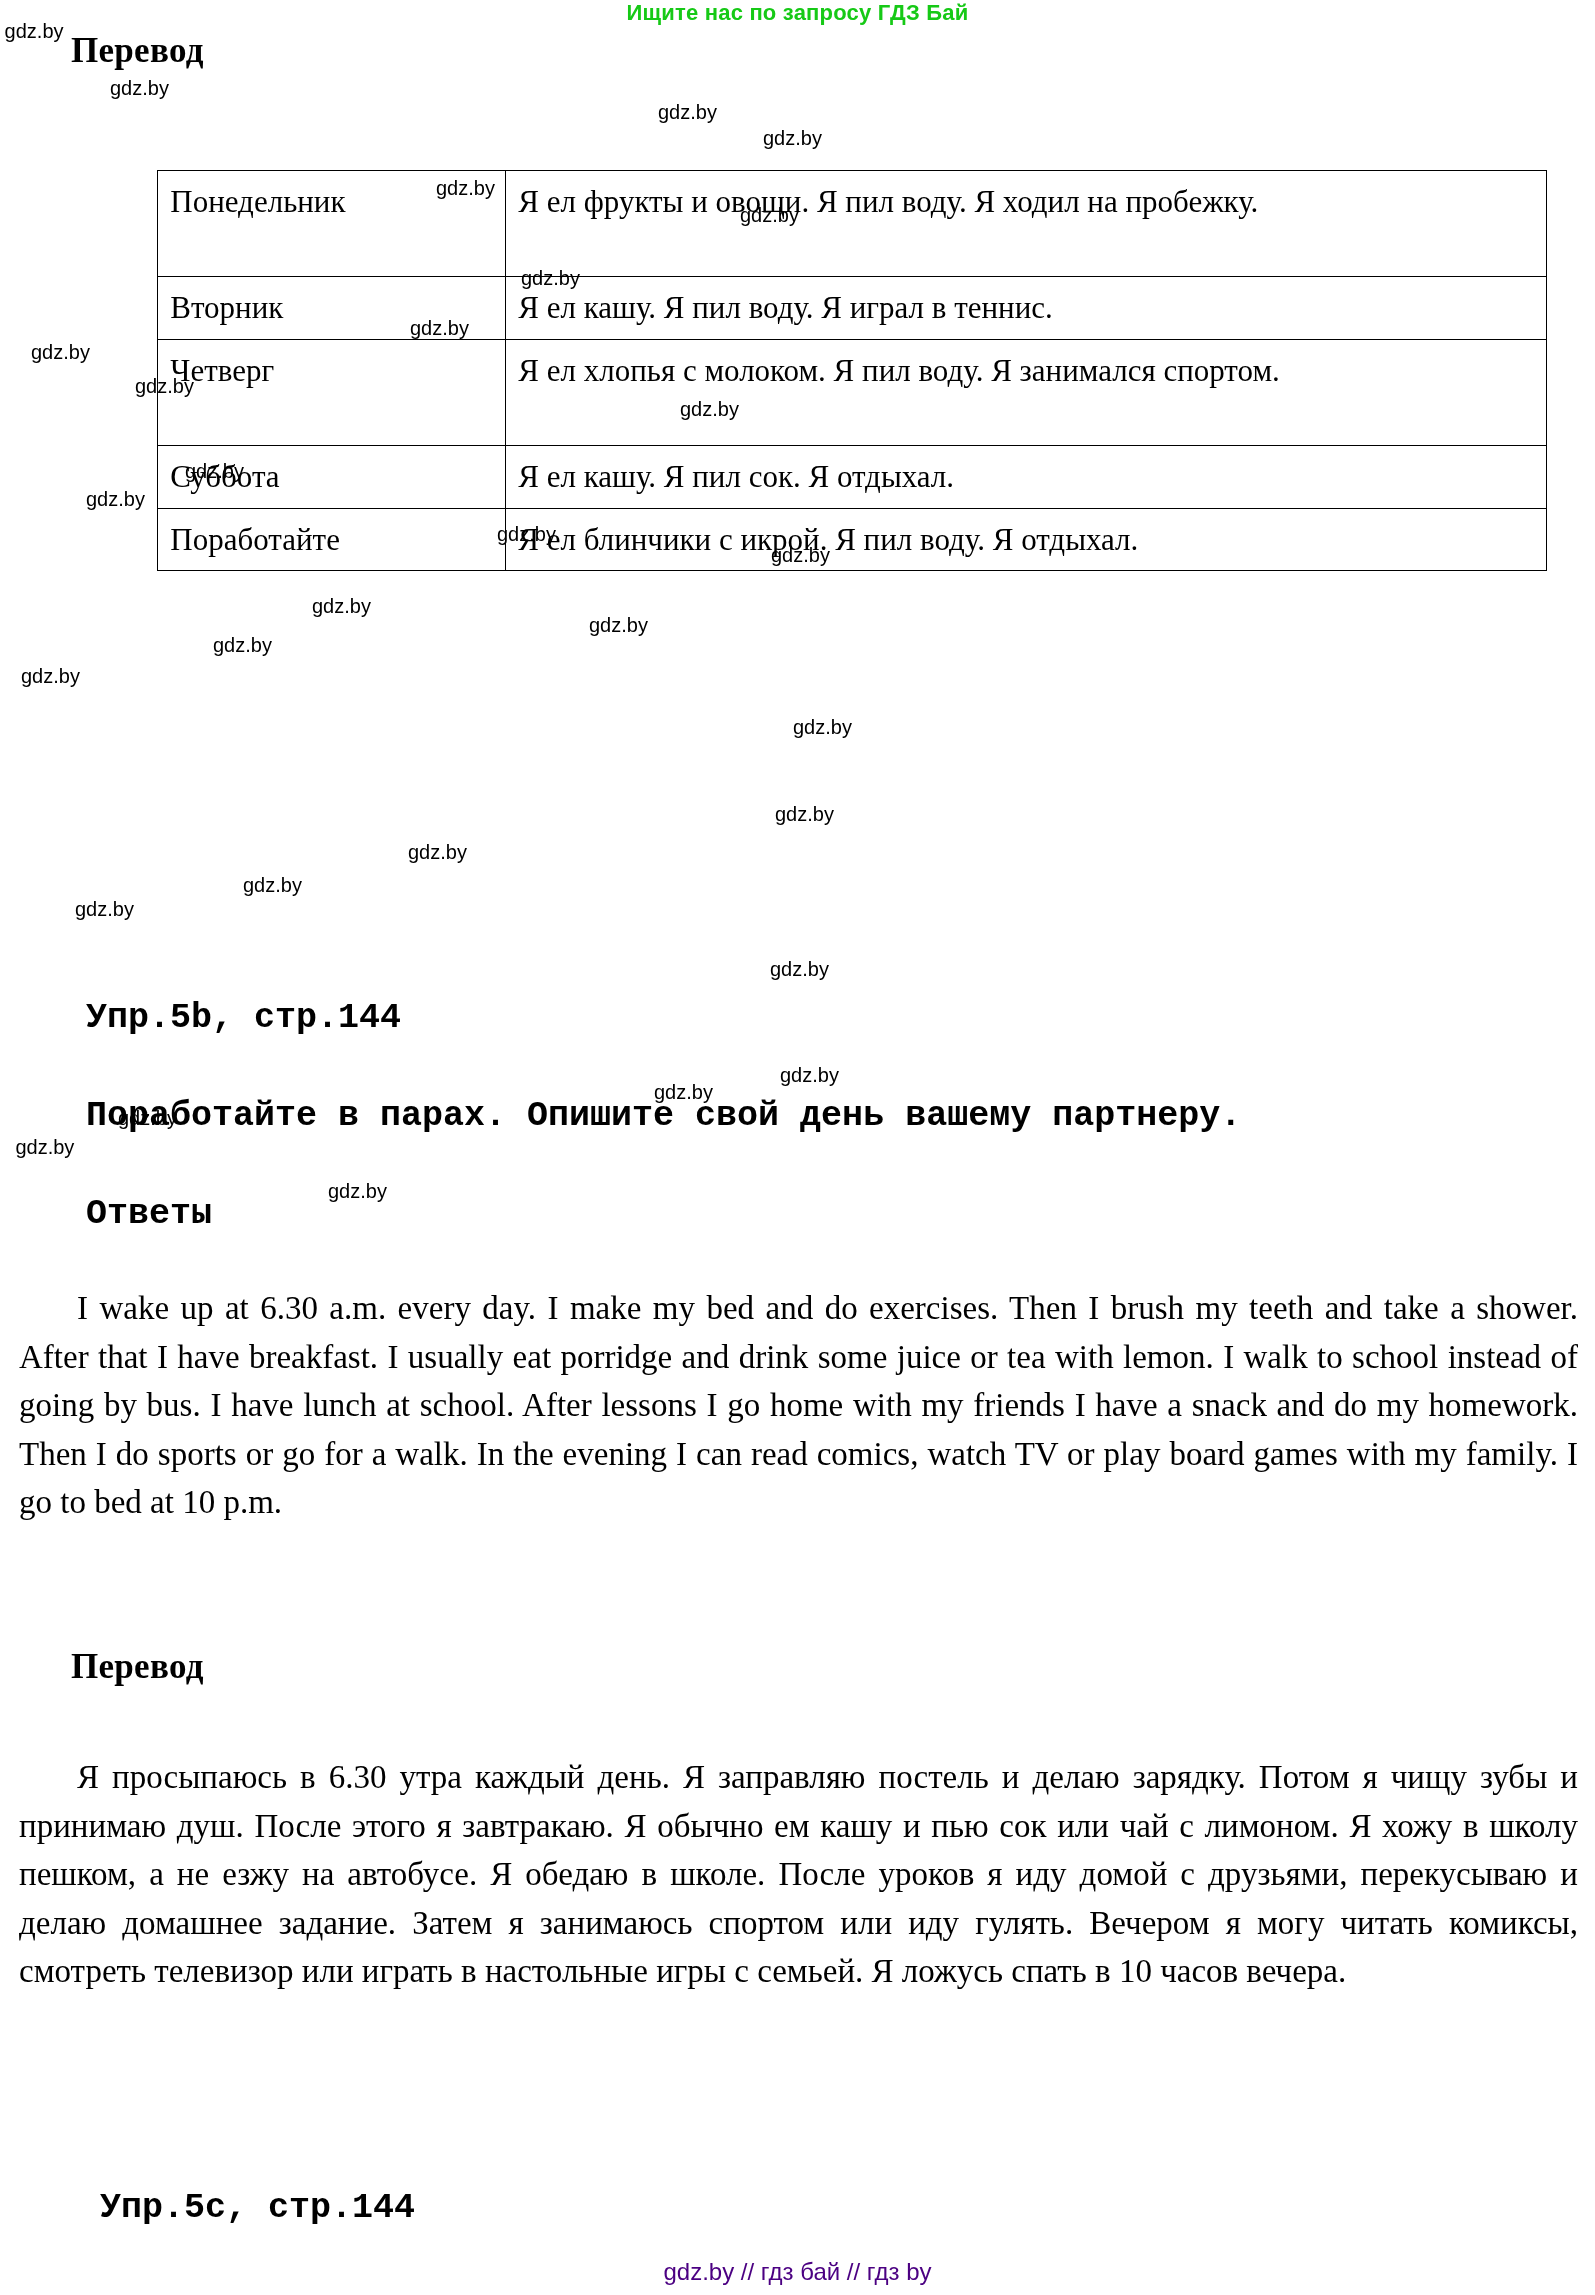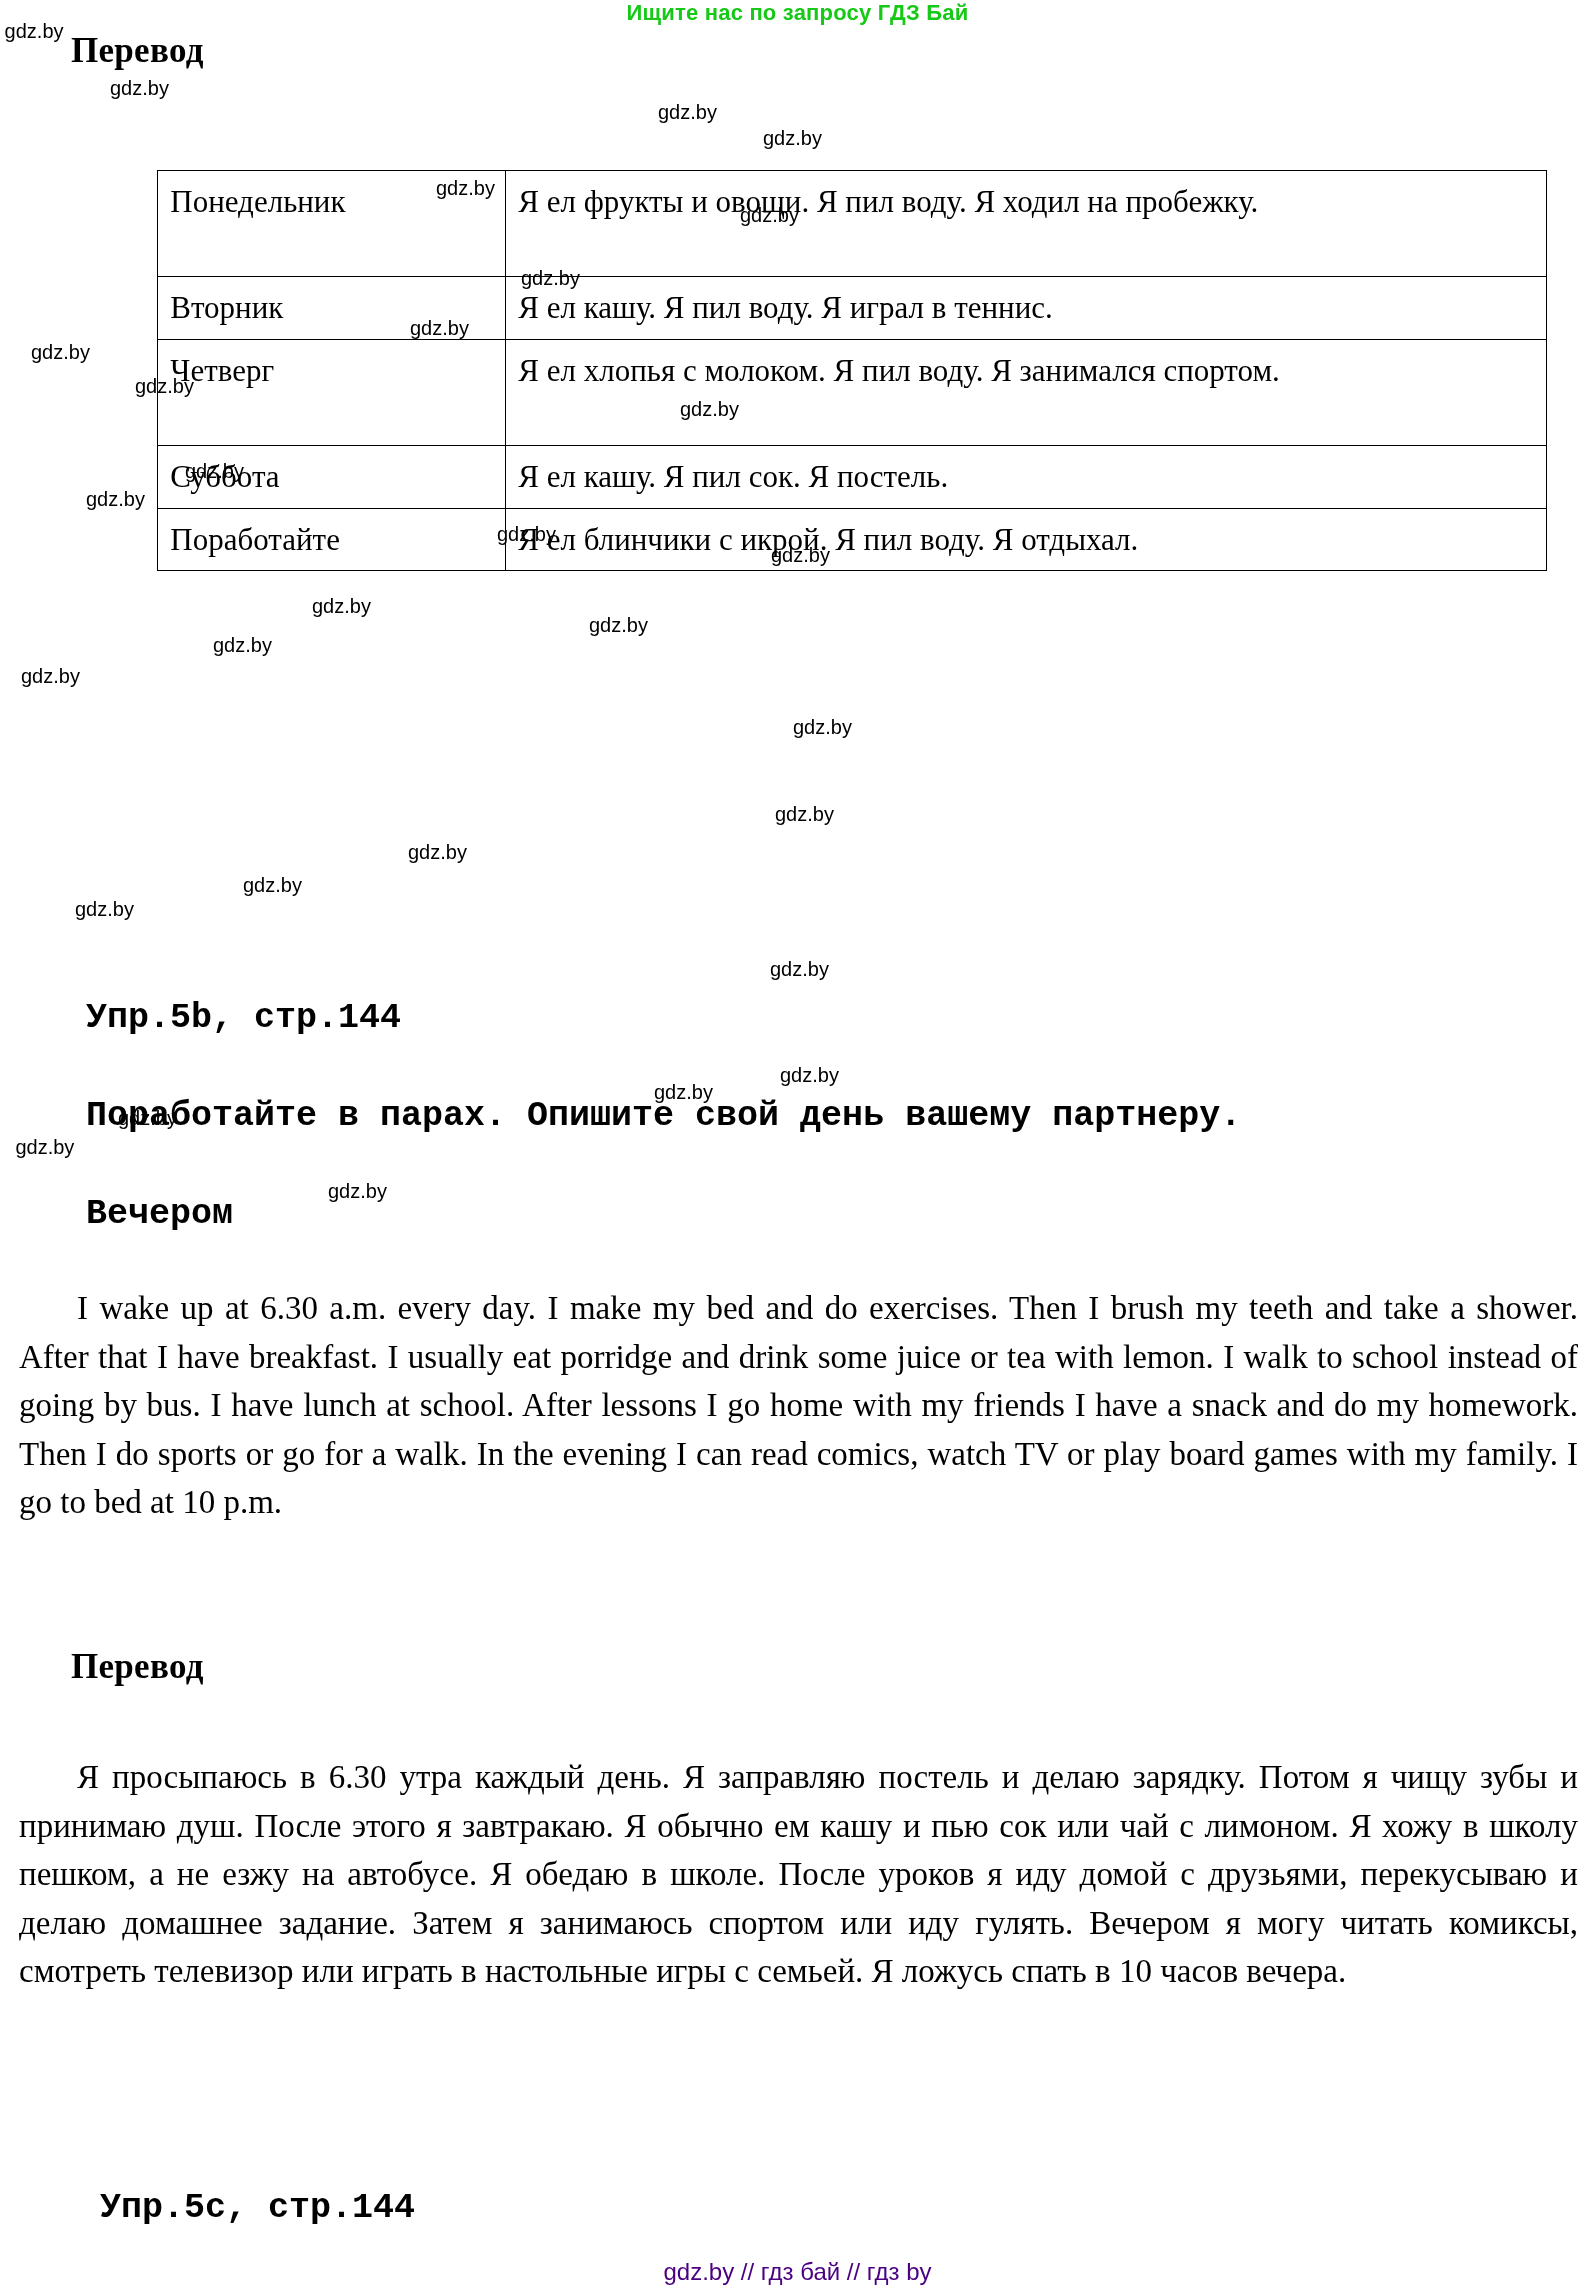--- a/index.html
+++ b/index.html
@@ -128,34 +128,34 @@
       <tr class="r-short">
         <td class="day">Вторник</td>
         <td class="routine">Я ел кашу. Я пил воду. Я играл в теннис.</td>
       </tr>
       <tr class="r-tall">
         <td class="day">Четверг</td>
         <td class="routine">Я ел хлопья с молоком. Я пил воду. Я занимался спортом.</td>
       </tr>
       <tr class="r-short">
         <td class="day">Суббота</td>
-        <td class="routine">Я ел кашу. Я пил сок. Я постель.</td>
+        <td class="routine">Я ел кашу. Я пил сок. Я отдыхал.</td>
       </tr>
       <tr class="r-short">
         <td class="day">Поработайте</td>
         <td class="routine">Я ел блинчики с икрой. Я пил воду. Я отдыхал.</td>
       </tr>
     </tbody>
   </table>
 
   <div class="strong-line" style="left:71px; top:983px; font-size:35px;">Упр.5b, стр.144</div>
 
   <div class="strong-line" style="left:71px; top:1081px; font-size:35px;">Поработайте в парах. Опишите свой день вашему партнеру.</div>
 
-  <div class="strong-line" style="left:71px; top:1179px; font-size:35px;">Вечером</div>
+  <div class="strong-line" style="left:71px; top:1179px; font-size:35px;">Ответы</div>
 
   <p class="body-text" style="left:19px; top:1284px; width:1559px;">I wake up at 6.30 a.m. every day. I make my bed and do exercises. Then I brush my teeth and take a shower. After that I have breakfast. I usually eat porridge and drink some juice or tea with lemon. I walk to school instead of going by bus. I have lunch at school. After lessons I go home with my friends I have a snack and do my homework. Then I do sports or go for a walk. In the evening I can read comics, watch TV or play board games with my family. I go to bed at 10 p.m.</p>
 
   <h2 class="section-title" style="left:71px; top:1647px;">Перевод</h2>
 
   <p class="body-text" style="left:19px; top:1753px; width:1559px;">Я просыпаюсь в 6.30 утра каждый день. Я заправляю постель и делаю зарядку. Потом я чищу зубы и принимаю душ. После этого я завтракаю. Я обычно ем кашу и пью сок или чай с лимоном. Я хожу в школу пешком, а не езжу на автобусе. Я обедаю в школе. После уроков я иду домой с друзьями, перекусываю и делаю домашнее задание. Затем я занимаюсь спортом или иду гулять. Вечером я могу читать комиксы, смотреть телевизор или играть в настольные игры с семьей. Я ложусь спать в 10 часов вечера.</p>
 
   <div class="strong-line" style="left:85px; top:2173px; font-size:35px;">Упр.5c, стр.144</div>
 
   <div class="footer-links" style="top: 2258px; color: rgb(75, 0, 130);">gdz.by  //  гдз бай  //  гдз by</div>

